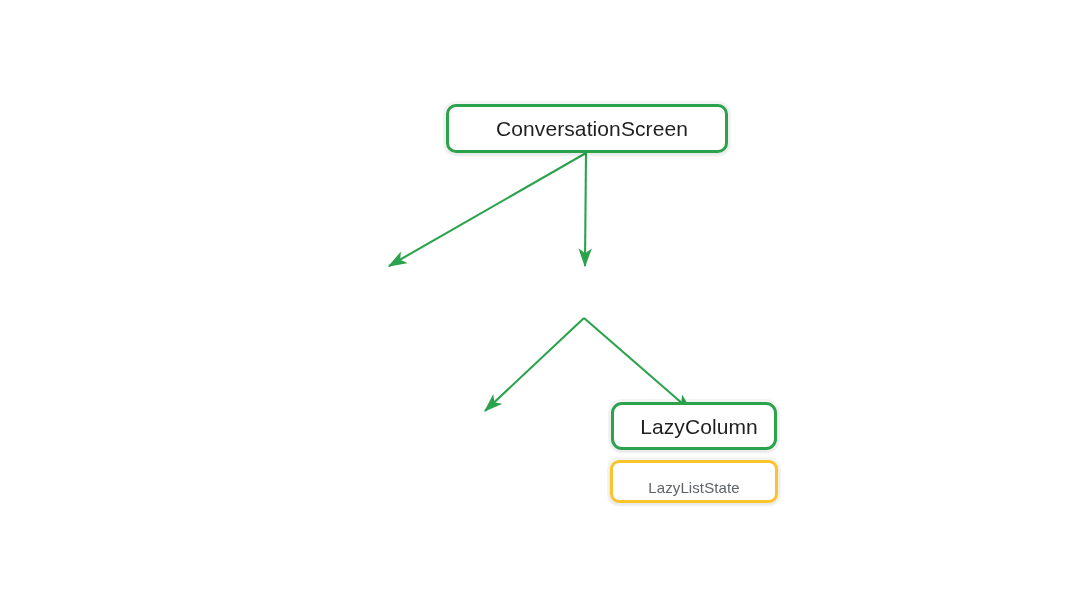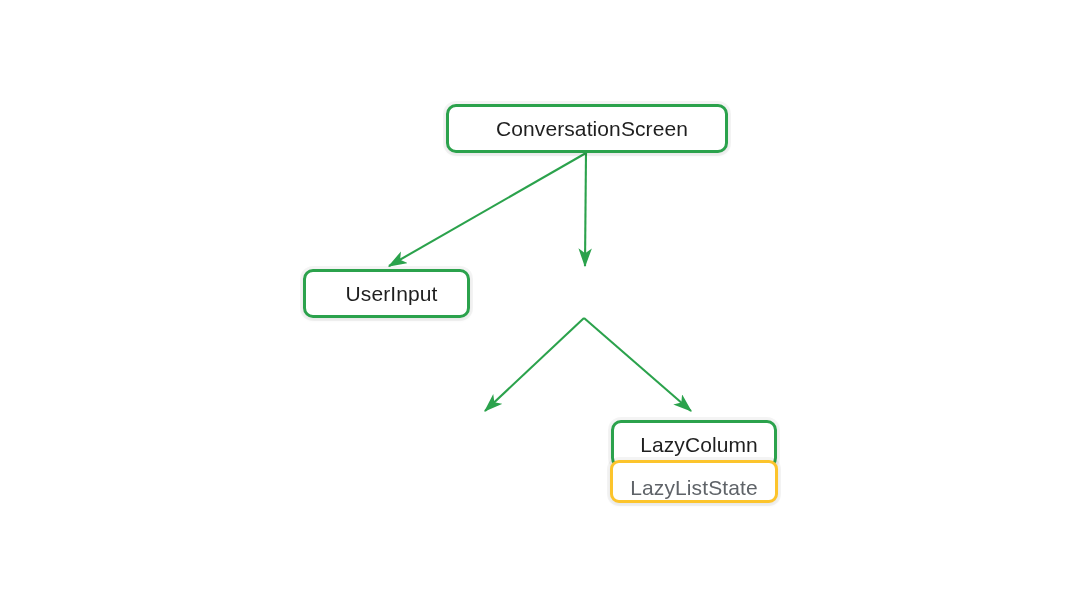--- a/index.html
+++ b/index.html
@@ -45,21 +45,21 @@
     color: #1f1f1f;
     letter-spacing: 0.1px;
   }
   .node.state {
     border-color: #fcc42c;
     border-radius: 9px;
     z-index: 3;
   }
   .node.state .label {
     color: #5f6368;
-    font-size: 21px;
+    font-size: 15px;
     margin-top: 12px;
   }
   .node.green { z-index: 2; padding-left: 10px; }
 </style>
 </head>
 <body>
 
 <div id="canvas" style="background: rgb(255, 255, 255);">
 
   <svg id="edges" viewBox="0 0 1080 608" width="1080" height="608" xmlns="http://www.w3.org/2000/svg">
@@ -75,27 +75,24 @@
 
     <path d="M584,318 L485,411" fill="none" stroke="#2ba24c" stroke-width="2.1" marker-end="url(#arrowhead)"></path>
 
     <path d="M584,318 L691,411" fill="none" stroke="#2ba24c" stroke-width="2.1" marker-end="url(#arrowhead)"></path>
   </svg>
 
   <div class="node green" style="left: 446px; top: 104px; width: 282px; height: 49px; border-color: rgb(43, 162, 76);">
     <span class="label">ConversationScreen</span>
   </div>
 
-  <div class="node green" style="left: 303px; top: 269px; width: 167px; height: 49px; border-color: rgb(43, 162, 76);">
-    <span class="label">UserInput</span>
-  </div>
 
 
 
-  <div class="node green" style="left: 611px; top: 420px; width: 166px; height: 48px; border-color: rgb(43, 162, 76);">
+  <div class="node green" style="left: 611px; top: 402px; width: 166px; height: 48px; border-color: rgb(43, 162, 76); border-radius: 11px;">
     <span class="label">LazyColumn</span>
   </div>
 
   <div class="node state" style="left: 610px; top: 460px; width: 168px; height: 43px; border-color: rgb(252, 196, 44);">
     <span class="label">LazyListState</span>
   </div>
 
 </div>
 
 </body></html>

